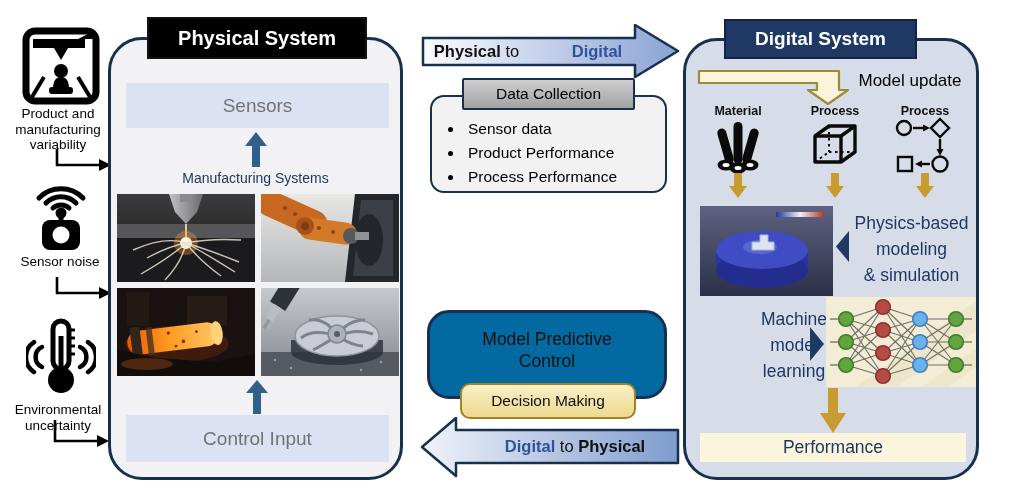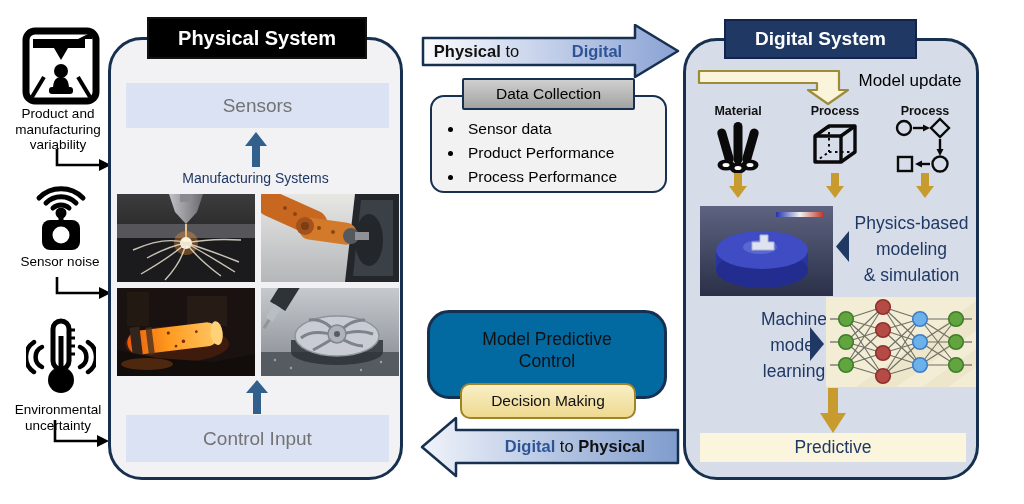--- a/index.html
+++ b/index.html
@@ -447,15 +447,15 @@
         <circle cx="94" cy="68" r="7.3" fill="#6db1ea" stroke="#3f7fc4" stroke-width="1.6"></circle>
         <circle cx="130" cy="22" r="7.3" fill="#62a53f" stroke="#3f7d2c" stroke-width="1.6"></circle>
         <circle cx="130" cy="45" r="7.3" fill="#62a53f" stroke="#3f7d2c" stroke-width="1.6"></circle>
         <circle cx="130" cy="68" r="7.3" fill="#62a53f" stroke="#3f7d2c" stroke-width="1.6"></circle>
       </g>
   </svg>
 
   <svg class="abs z2" style="left:820px;top:388px" width="26" height="46" viewBox="0 0 26 46">
     <polygon points="8,0 18,0 18,25 26,25 13,45 0,25 8,25" fill="#c79b2e"></polygon>
   </svg>
-  <div class="abs prediction" style="left:700px;top:433px;width:266px;height:29px;line-height:29px">Predictive</div>
+  <div class="abs prediction" style="left:700px;top:433px;width:266px;height:29px;line-height:29px">Performance</div>
 
 </div>
 
 </body></html>

